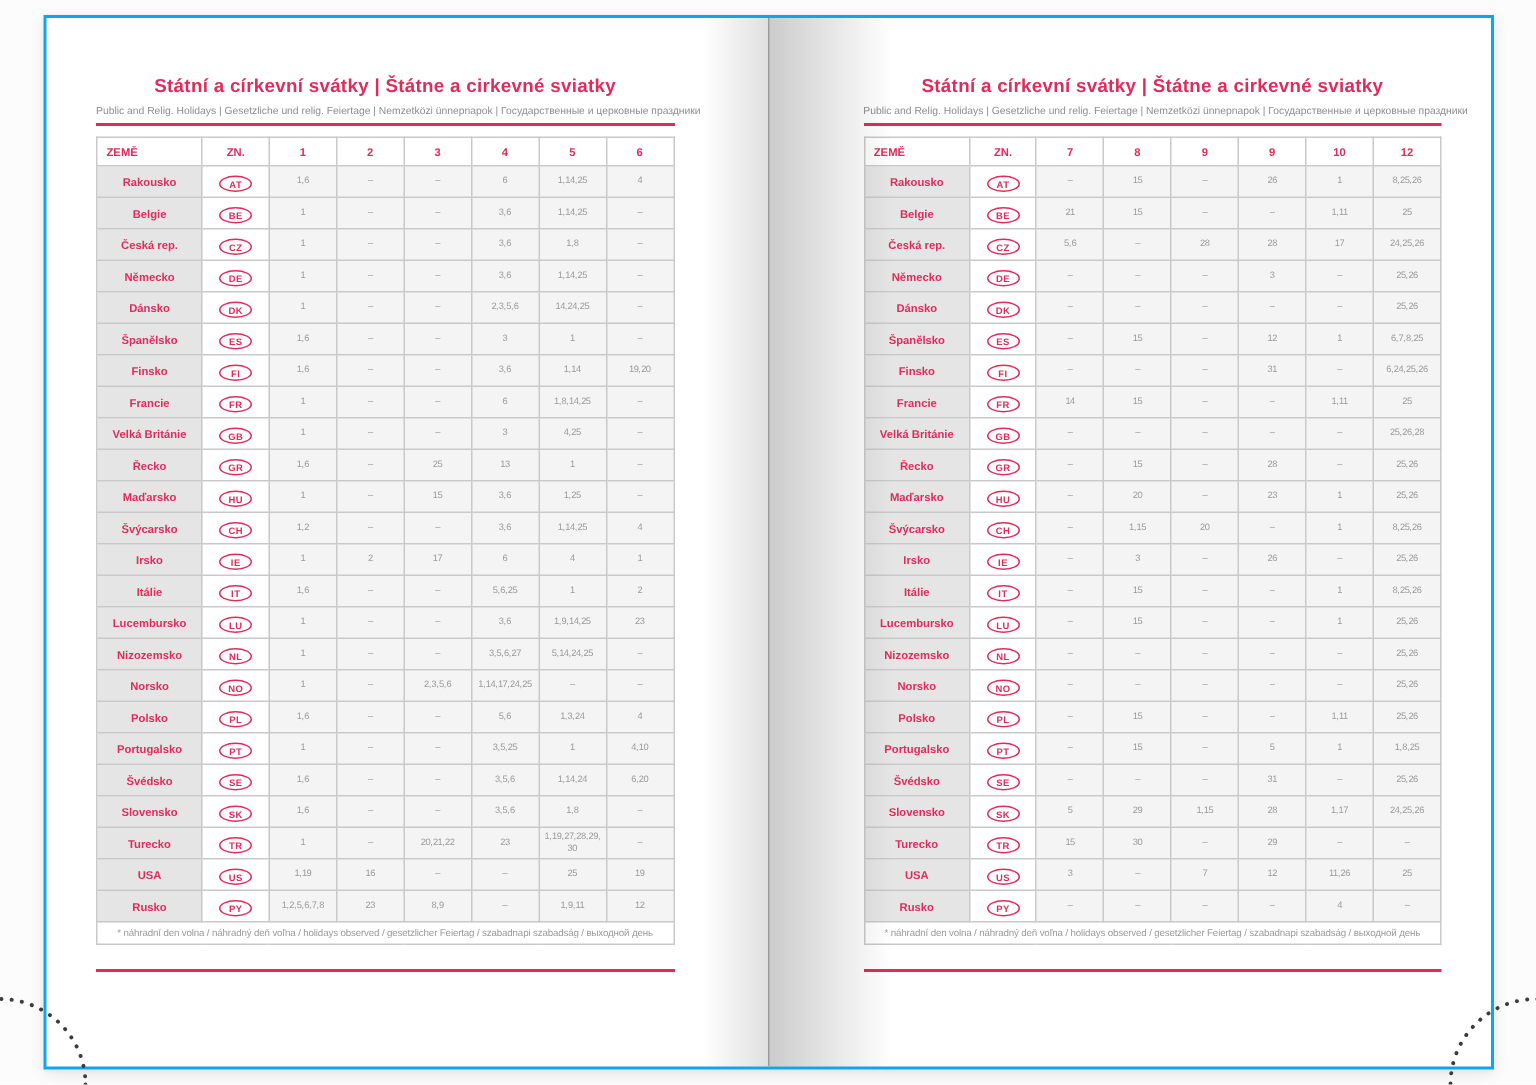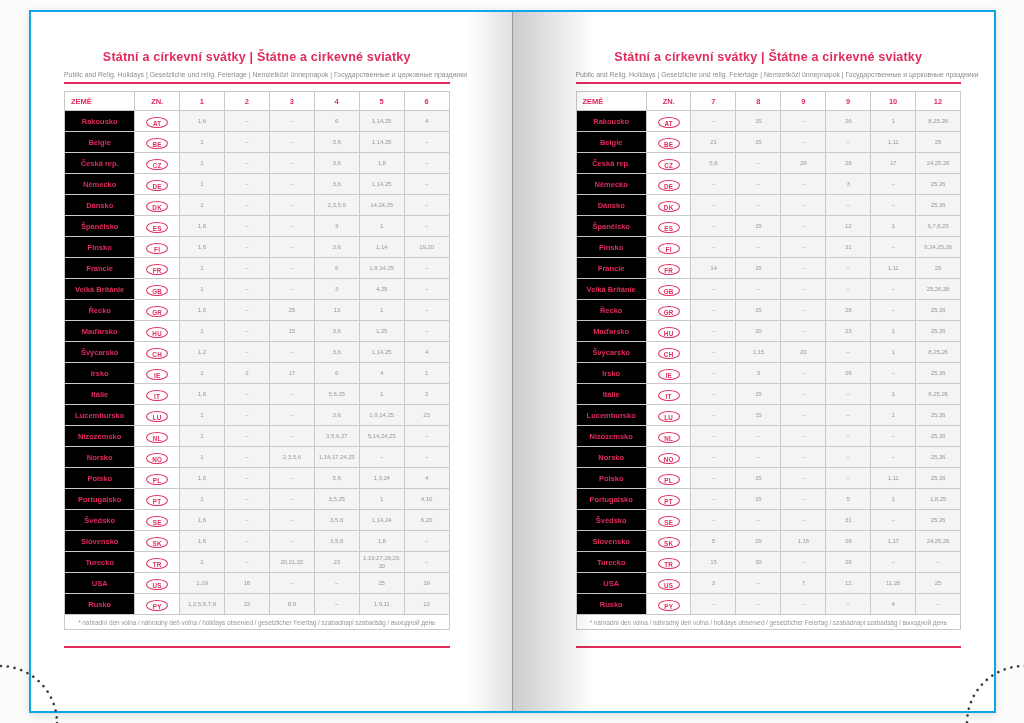--- a/index.html
+++ b/index.html
@@ -47,21 +47,21 @@
   table.holidays th, table.holidays td{
     border:1px solid #c9c9c9;text-align:center;vertical-align:middle;
     padding:1px 2px;box-sizing:border-box;
   }
   table.holidays th{
     height:19px;font-size:7.5px;font-weight:bold;color:#e02b5c;background:#fff;
   }
   table.holidays th.col-country{text-align:left;padding-left:6px;}
   td.country{
     height:18px;font-size:7.5px;font-weight:bold;color:#e02b5c;
-    text-align:left;padding-left:6px;background:#000000;white-space:nowrap;
+    text-align:left;padding-left:6px;background:#e5e5e5;white-space:nowrap;
   }
   td.code{background:#fff;}
   .oval{
     display:inline-block;min-width:22px;height:11px;line-height:11px;
     border:1px solid #e02b5c;border-radius:50%;color:#e02b5c;
     font-size:6.3px;font-weight:bold;padding:0 2px;box-sizing:border-box;
     letter-spacing:0.3px;
   }
   td.month{
     background:#f4f4f4;color:#9a9a9a;font-size:6.2px;

